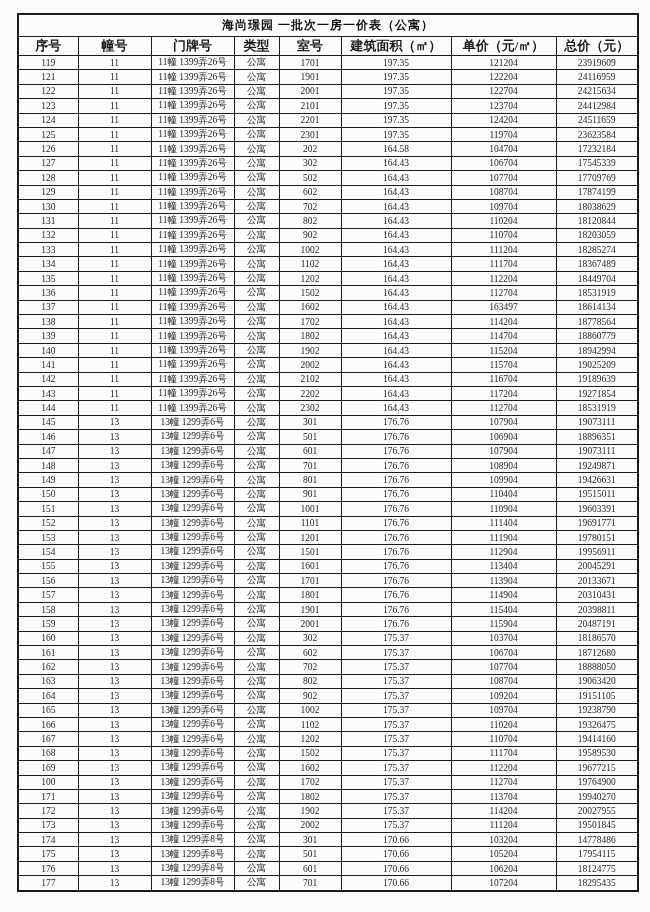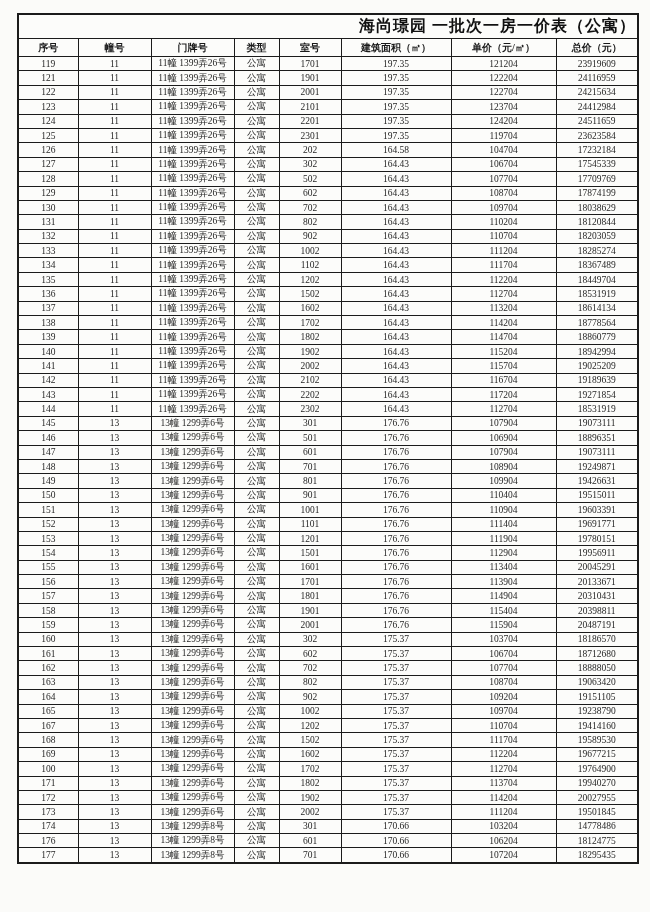--- a/index.html
+++ b/index.html
@@ -24,31 +24,31 @@
     border-collapse: collapse;
     table-layout: fixed;
     background: #fcfcfa;
   }
   table.doc-table, table.doc-table td, table.doc-table th {
     border: 1px solid #1b1b1b;
   }
   table.doc-table { border-width: 2px; }
   td.title-cell {
     height: 19px;
-    text-align: right;
+    text-align: center;
     font-weight: bold;
-    font-size: 16px;
+    font-size: 12px;
     letter-spacing: 1px;
     color: #111;
     border-bottom-width: 1px;
   }
   tr.header-row th {
     height: 17px;
     font-weight: bold;
-    font-size: 10px;
+    font-size: 13px;
     text-align: center;
     padding: 0;
     color: #1a1a1a;
     white-space: nowrap;
     overflow: hidden;
     margin-top: 30px;
   }
   tr.data-row td {
     height: 13.4px;
     font-size: 9.5px;
@@ -269,21 +269,21 @@
           <td>112704</td>
           <td>18531919</td>
         </tr>
         <tr class="data-row">
           <td>137</td>
           <td>11</td>
           <td>11幢 1399弄26号</td>
           <td>公寓</td>
           <td>1602</td>
           <td>164.43</td>
-          <td>113204</td>
+          <td>163497</td>
           <td>18614134</td>
         </tr>
         <tr class="data-row">
           <td>138</td>
           <td>11</td>
           <td>11幢 1399弄26号</td>
           <td>公寓</td>
           <td>1702</td>
           <td>164.43</td>
           <td>114204</td>
@@ -551,20 +551,30 @@
         </tr>
         <tr class="data-row">
           <td>165</td>
           <td>13</td>
           <td>13幢 1299弄6号</td>
           <td>公寓</td>
           <td>1002</td>
           <td>175.37</td>
           <td>109704</td>
           <td>19238790</td>
+        </tr>
+        <tr class="data-row">
+          <td>166</td>
+          <td>13</td>
+          <td>13幢 1299弄6号</td>
+          <td>公寓</td>
+          <td>1102</td>
+          <td>175.37</td>
+          <td>110204</td>
+          <td>19326475</td>
         </tr>
         <tr class="data-row">
           <td>167</td>
           <td>13</td>
           <td>13幢 1299弄6号</td>
           <td>公寓</td>
           <td>1202</td>
           <td>175.37</td>
           <td>110704</td>
           <td>19414160</td>
@@ -631,20 +641,30 @@
         </tr>
         <tr class="data-row">
           <td>174</td>
           <td>13</td>
           <td>13幢 1299弄8号</td>
           <td>公寓</td>
           <td>301</td>
           <td>170.66</td>
           <td>103204</td>
           <td>14778486</td>
+        </tr>
+        <tr class="data-row">
+          <td>175</td>
+          <td>13</td>
+          <td>13幢 1299弄8号</td>
+          <td>公寓</td>
+          <td>501</td>
+          <td>170.66</td>
+          <td>105204</td>
+          <td>17954115</td>
         </tr>
         <tr class="data-row">
           <td>176</td>
           <td>13</td>
           <td>13幢 1299弄8号</td>
           <td>公寓</td>
           <td>601</td>
           <td>170.66</td>
           <td>106204</td>
           <td>18124775</td>

